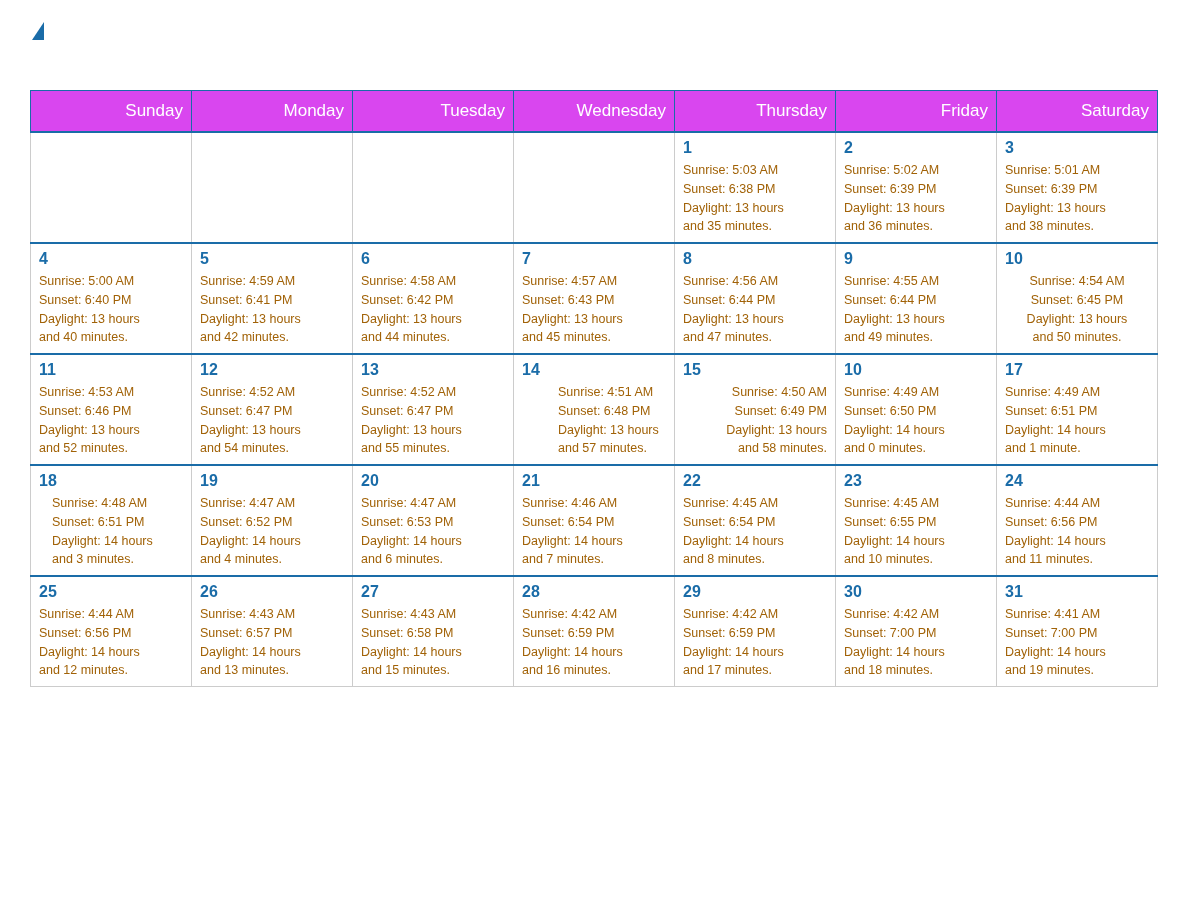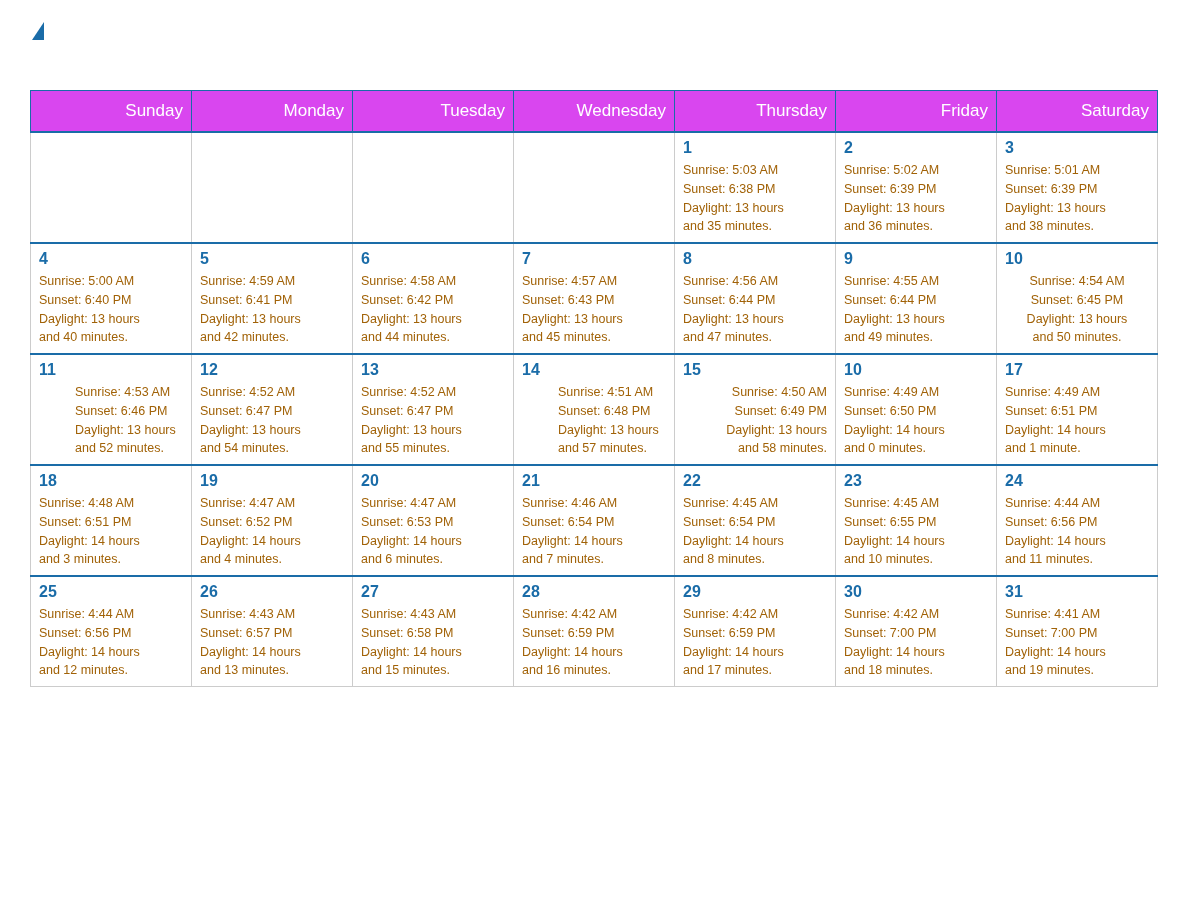--- a/index.html
+++ b/index.html
@@ -215,21 +215,21 @@
           <div class="day-number">10</div>
           <div class="day-info" style="white-space: pre-line; text-align: center;">Sunrise: 4:54 AM
 Sunset: 6:45 PM
 Daylight: 13 hours
 and 50 minutes.</div>
         </td>
       </tr>
       <tr>
         <td>
           <div class="day-number">11</div>
-          <div class="day-info" style="white-space: pre-line; margin-left: 36px;">Sunrise: 4:53 AM
+          <div class="day-info" style="white-space: pre-line;">Sunrise: 4:53 AM
 Sunset: 6:46 PM
 Daylight: 13 hours
 and 52 minutes.</div>
         </td>
         <td>
           <div class="day-number">12</div>
           <div class="day-info" style="white-space: pre-line;">Sunrise: 4:52 AM
 Sunset: 6:47 PM
 Daylight: 13 hours
 and 54 minutes.</div>
@@ -266,21 +266,21 @@
           <div class="day-number">17</div>
           <div class="day-info" style="white-space: pre-line;">Sunrise: 4:49 AM
 Sunset: 6:51 PM
 Daylight: 14 hours
 and 1 minute.</div>
         </td>
       </tr>
       <tr>
         <td>
           <div class="day-number">18</div>
-          <div class="day-info" style="white-space: pre-line;">Sunrise: 4:48 AM
+          <div class="day-info" style="white-space: pre-line; margin-left: 13px;">Sunrise: 4:48 AM
 Sunset: 6:51 PM
 Daylight: 14 hours
 and 3 minutes.</div>
         </td>
         <td>
           <div class="day-number">19</div>
           <div class="day-info" style="white-space: pre-line;">Sunrise: 4:47 AM
 Sunset: 6:52 PM
 Daylight: 14 hours
 and 4 minutes.</div>

